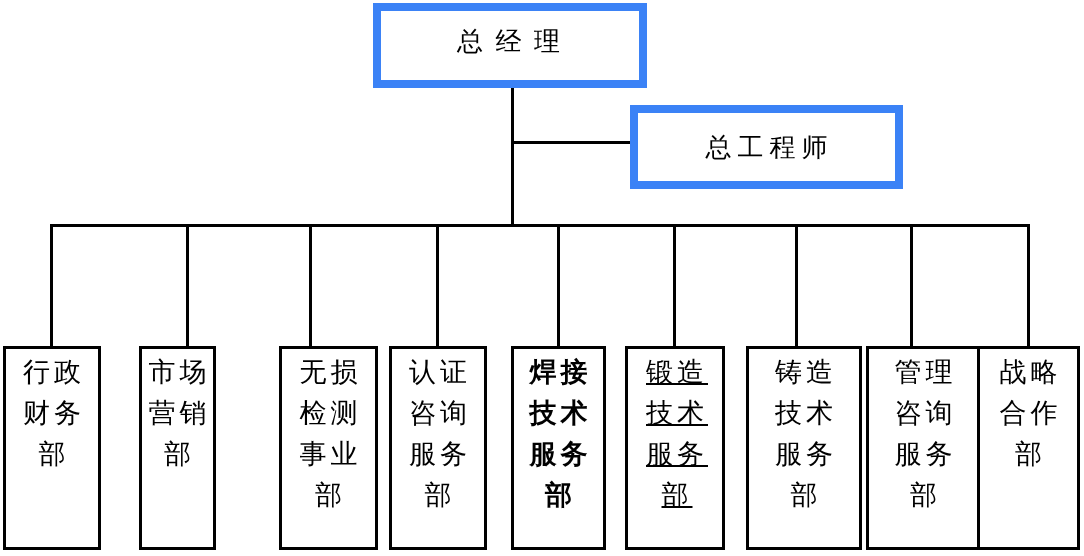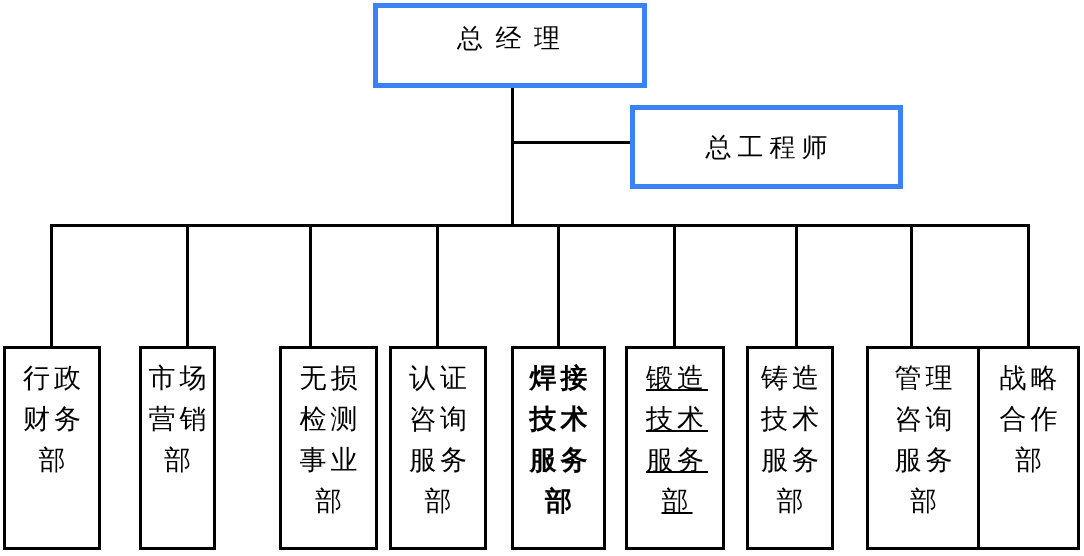--- a/index.html
+++ b/index.html
@@ -11,21 +11,21 @@
     position: relative;
     width: 1084px;
     height: 556px;
     background: #ffffff;
     overflow: hidden;
     font-family: "Liberation Serif", "DejaVu Serif", serif;
     color: #000000;
   }
   .box {
     position: absolute;
-    border: 5px solid #3b82f6;
+    border: 8px solid #3b82f6;
     background: #ffffff;
     box-sizing: border-box;
   }
   
   .ceo-box {
     left: 373px; top: 3px; width: 274px; height: 85px;
     text-align: center;
   }
   .ceo-label {
     display: block;
@@ -67,29 +67,29 @@
   .dept-box {
     position: absolute;
     top: 346px;
     height: 204px;
     border: 3px solid #000000;
     background: #ffffff;
     box-sizing: border-box;
     display: flex;
     flex-direction: column;
     align-items: center;
-    padding-top: 9px;
+    padding-top: 3px;
   }
   .dept-box.pos-1 { left: 3px;   width: 98px;  }
   .dept-box.pos-2 { left: 139px; width: 77px;  }
   .dept-box.pos-3 { left: 279px; width: 99px;  }
   .dept-box.pos-4 { left: 389px; width: 98px;  }
   .dept-box.pos-5 { left: 511px; width: 95px; font-weight: bold;  }
   .dept-box.pos-6 { left: 625px; width: 100px; text-decoration: underline; }
-  .dept-box.pos-7 { left: 746px; width: 88px; }
+  .dept-box.pos-7 { left: 746px; width: 116px; }
   .dept-box.pos-8 { left: 866px; width: 115px;  }
   .dept-box.pos-9 { left: 977px; width: 103px; }
   .dept-line {
     font-size: 27px;
     line-height: 41px;
     letter-spacing: 4px;
     text-indent: 4px;
     white-space: pre;
     text-align: center;
   }

